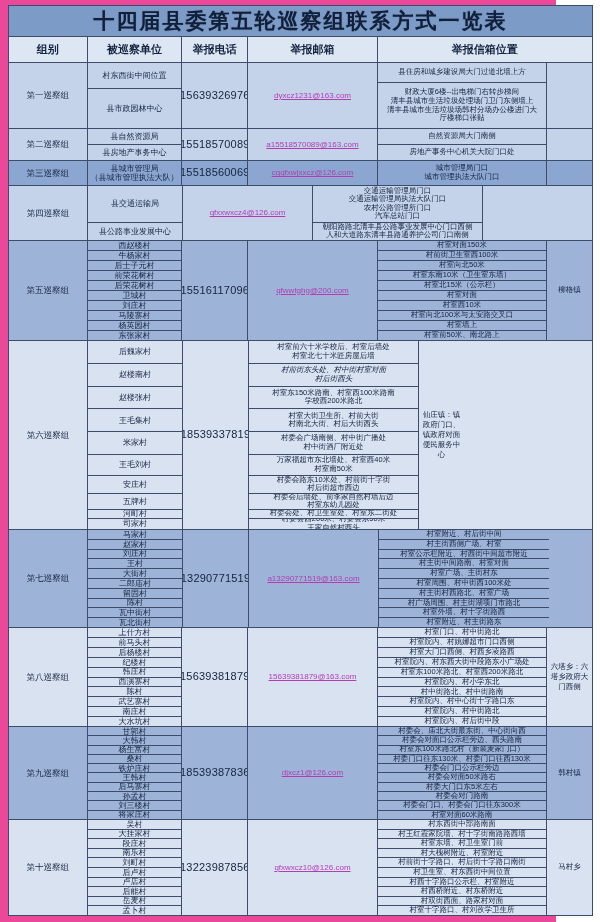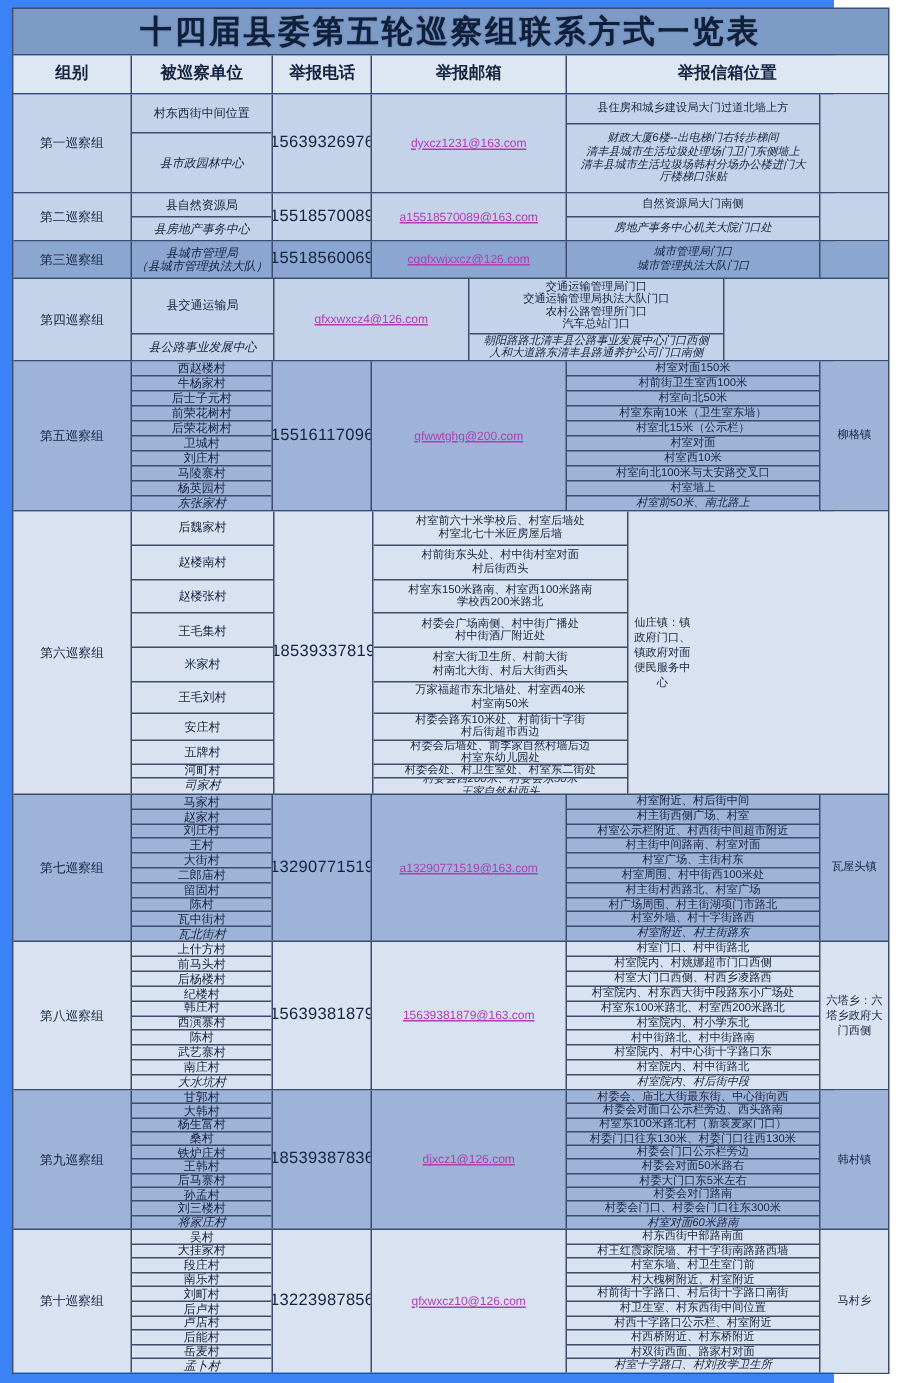--- a/index.html
+++ b/index.html
@@ -13,21 +13,21 @@
     --dark:#8ba6d1;
     --link:#b23cb2;
   }
   *{margin:0;padding:0;box-sizing:border-box;}
   html,body{background:#ffffff;}
   body{
     width:600px;height:922px;overflow:hidden;
     font-family:"Liberation Sans","DejaVu Sans",sans-serif;
     color:var(--ink);
   }
-  .sheet{position:relative;width:556px;height:922px;background:#3b82f6;}
+  .sheet{position:relative;width:556px;height:922px;background:#ec4899;}
   .tbl{
     position:absolute;left:8px;top:5px;width:585px;
     border:1px solid var(--bc);
   }
   .title{
     height:31px;background:var(--title-bg);
     display:flex;align-items:center;justify-content:center;
     font-size:21px;font-weight:bold;letter-spacing:2px;color:#101f3a;
     border-bottom:1px solid var(--bc);
     text-shadow:0 0 1px rgba(20,30,60,.4);
@@ -44,21 +44,21 @@
   .hdr .c{background:var(--header-bg);font-weight:bold;font-size:11px;height:25px;}
   .w1{width:79px;}.w2{width:95px;}.w3{width:66px;}
   .w4{width:130px;}.w5{width:170px;}.w6{width:45px;}.w56{width:215px;}
   .stack{display:flex;flex-direction:column;padding:0;align-items:stretch;justify-content:flex-start;}
   .stack .si{
     border-bottom:1px solid var(--bc);
     display:flex;align-items:center;justify-content:center;
     text-align:center;overflow:hidden;white-space:pre-line;
     padding:0 2px;line-height:1.15;flex-basis:0;min-height:0;
   }
-  .stack .si:last-child{border-bottom:none;font-style:italic;}
+  .stack .si:last-child{border-bottom:none;}
   .gname{font-size:8.5px;}
   .unit{font-size:8px;}
   .phone{font-size:11px;letter-spacing:.2px;}
   .email{font-size:8px;}
   .email a{color:var(--link);text-decoration:underline;cursor:pointer;}
   .loc{font-size:7.5px;}
   .town{font-size:7.5px;line-height:1.35;}
   .shade-light{background:var(--light);}
   .shade-pale{background:var(--pale);}
   .shade-mid{background:var(--mid);}
@@ -124,38 +124,37 @@
           <div class="c w3 phone">15516117096</div>
           <div class="c w4 email"><a>qfwwtghg@200.com</a></div>
           <div class="c w5 stack"><div class="si loc" style="flex-grow: 10;">村室对面150米</div><div class="si loc" style="flex-grow: 10;">村前街卫生室西100米</div><div class="si loc" style="flex-grow: 10;">村室向北50米</div><div class="si loc" style="flex-grow: 10;">村室东南10米（卫生室东墙）</div><div class="si loc" style="flex-grow: 10;">村室北15米（公示栏）</div><div class="si loc" style="flex-grow: 10;">村室对面</div><div class="si loc" style="flex-grow: 10;">村室西10米</div><div class="si loc" style="flex-grow: 10;">村室向北100米与太安路交叉口</div><div class="si loc" style="flex-grow: 10;">村室墙上</div><div class="si loc" style="flex-grow: 10;">村室前50米、南北路上</div></div>
           <div class="c w6 town">柳格镇</div>
         </div>
         <div class="trow shade-pale" style="height: 189px;">
           <div class="c w1 gname">第六巡察组</div>
           <div class="c w2 stack"><div class="si unit" style="flex-grow: 23;">后魏家村</div><div class="si unit" style="flex-grow: 23;">赵楼南村</div><div class="si unit" style="flex-grow: 23;">赵楼张村</div><div class="si unit" style="flex-grow: 23;">王毛集村</div><div class="si unit" style="flex-grow: 23;">米家村</div><div class="si unit" style="flex-grow: 21;">王毛刘村</div><div class="si unit" style="flex-grow: 18;">安庄村</div><div class="si unit" style="flex-grow: 16;">五牌村</div><div class="si unit" style="flex-grow: 8;">河町村</div><div class="si unit" style="flex-grow: 11;">司家村</div></div>
           <div class="c w3 phone">18539337819</div>
           <div class="c w5 stack"><div class="si loc" style="flex-grow: 23;">村室前六十米学校后、村室后墙处
-村室北七十米匠房屋后墙</div><div class="si loc" style="flex-grow: 23;">村前街东头处、村中街村室对面
+村室北七十米匠房屋后墙</div><div class="si loc" style="flex-grow: 23; font-style: italic;">村前街东头处、村中街村室对面
 村后街西头</div><div class="si loc" style="flex-grow: 23;">村室东150米路南、村室西100米路南
-学校西200米路北</div><div class="si loc" style="flex-grow: 23;">村委会广场南侧、村中街广播处
-村中街酒厂附近处</div><div class="si loc" style="flex-grow: 23;">村室大街卫生所、村前大街
-村南北大街、村后大街西头</div><div class="si loc" style="flex-grow: 21;">万家福超市东北墙处、村室西40米
+学校西200米路北</div><div class="si loc" style="flex-grow: 23;">村室大街卫生所、村前大街
+村南北大街、村后大街西头</div><div class="si loc" style="flex-grow: 23;">村委会广场南侧、村中街广播处
+村中街酒厂附近处</div><div class="si loc" style="flex-grow: 21;">万家福超市东北墙处、村室西40米
 村室南50米</div><div class="si loc" style="flex-grow: 18;">村委会路东10米处、村前街十字街
 村后街超市西边</div><div class="si loc" style="flex-grow: 16;">村委会后墙处、前李家自然村墙后边
 村室东幼儿园处</div><div class="si loc" style="flex-grow: 8;">村委会处、村卫生室处、村室东二街处</div><div class="si loc" style="flex-grow: 11;">村委会西200米、村委会东50米
 王家自然村西头</div></div>
           <div class="c w6 town">仙庄镇：镇政府门口、镇政府对面便民服务中心</div>
         </div>
         <div class="trow shade-mid" style="height: 98px;">
           <div class="c w1 gname">第七巡察组</div>
           <div class="c w2 stack"><div class="si unit" style="flex-grow: 10;">马家村</div><div class="si unit" style="flex-grow: 10;">赵家村</div><div class="si unit" style="flex-grow: 10;">刘庄村</div><div class="si unit" style="flex-grow: 10;">王村</div><div class="si unit" style="flex-grow: 10;">大街村</div><div class="si unit" style="flex-grow: 10;">二郎庙村</div><div class="si unit" style="flex-grow: 10;">留固村</div><div class="si unit" style="flex-grow: 10;">陈村</div><div class="si unit" style="flex-grow: 10;">瓦中街村</div><div class="si unit" style="flex-grow: 10;">瓦北街村</div></div>
           <div class="c w3 phone">13290771519</div>
           <div class="c w4 email"><a>a13290771519@163.com</a></div>
           <div class="c w5 stack"><div class="si loc" style="flex-grow: 10;">村室附近、村后街中间</div><div class="si loc" style="flex-grow: 10;">村主街西侧广场、村室</div><div class="si loc" style="flex-grow: 10;">村室公示栏附近、村西街中间超市附近</div><div class="si loc" style="flex-grow: 10;">村主街中间路南、村室对面</div><div class="si loc" style="flex-grow: 10;">村室广场、主街村东</div><div class="si loc" style="flex-grow: 10;">村室周围、村中街西100米处</div><div class="si loc" style="flex-grow: 10;">村主街村西路北、村室广场</div><div class="si loc" style="flex-grow: 10;">村广场周围、村主街湖项门市路北</div><div class="si loc" style="flex-grow: 10;">村室外墙、村十字街路西</div><div class="si loc" style="flex-grow: 10;">村室附近、村主街路东</div></div>
-          <div class="c w6 town">瓦屋头镇</div>
         </div>
         <div class="trow shade-pale" style="height: 99px;">
           <div class="c w1 gname">第八巡察组</div>
           <div class="c w2 stack"><div class="si unit" style="flex-grow: 10;">上什方村</div><div class="si unit" style="flex-grow: 10;">前马头村</div><div class="si unit" style="flex-grow: 10;">后杨楼村</div><div class="si unit" style="flex-grow: 10;">纪楼村</div><div class="si unit" style="flex-grow: 10;">韩庄村</div><div class="si unit" style="flex-grow: 10;">西演寨村</div><div class="si unit" style="flex-grow: 10;">陈村</div><div class="si unit" style="flex-grow: 10;">武艺寨村</div><div class="si unit" style="flex-grow: 10;">南庄村</div><div class="si unit" style="flex-grow: 10;">大水坑村</div></div>
           <div class="c w3 phone">15639381879</div>
           <div class="c w4 email"><a>15639381879@163.com</a></div>
           <div class="c w5 stack"><div class="si loc" style="flex-grow: 10;">村室门口、村中街路北</div><div class="si loc" style="flex-grow: 10;">村室院内、村姚娜超市门口西侧</div><div class="si loc" style="flex-grow: 10;">村室大门口西侧、村西乡凌路西</div><div class="si loc" style="flex-grow: 10;">村室院内、村东西大街中段路东小广场处</div><div class="si loc" style="flex-grow: 10;">村室东100米路北、村室西200米路北</div><div class="si loc" style="flex-grow: 10;">村室院内、村小学东北</div><div class="si loc" style="flex-grow: 10;">村中街路北、村中街路南</div><div class="si loc" style="flex-grow: 10;">村室院内、村中心街十字路口东</div><div class="si loc" style="flex-grow: 10;">村室院内、村中街路北</div><div class="si loc" style="flex-grow: 10;">村室院内、村后街中段</div></div>
           <div class="c w6 town">六塔乡：六塔乡政府大门西侧</div>
         </div>
         <div class="trow shade-mid" style="height: 93px;">

